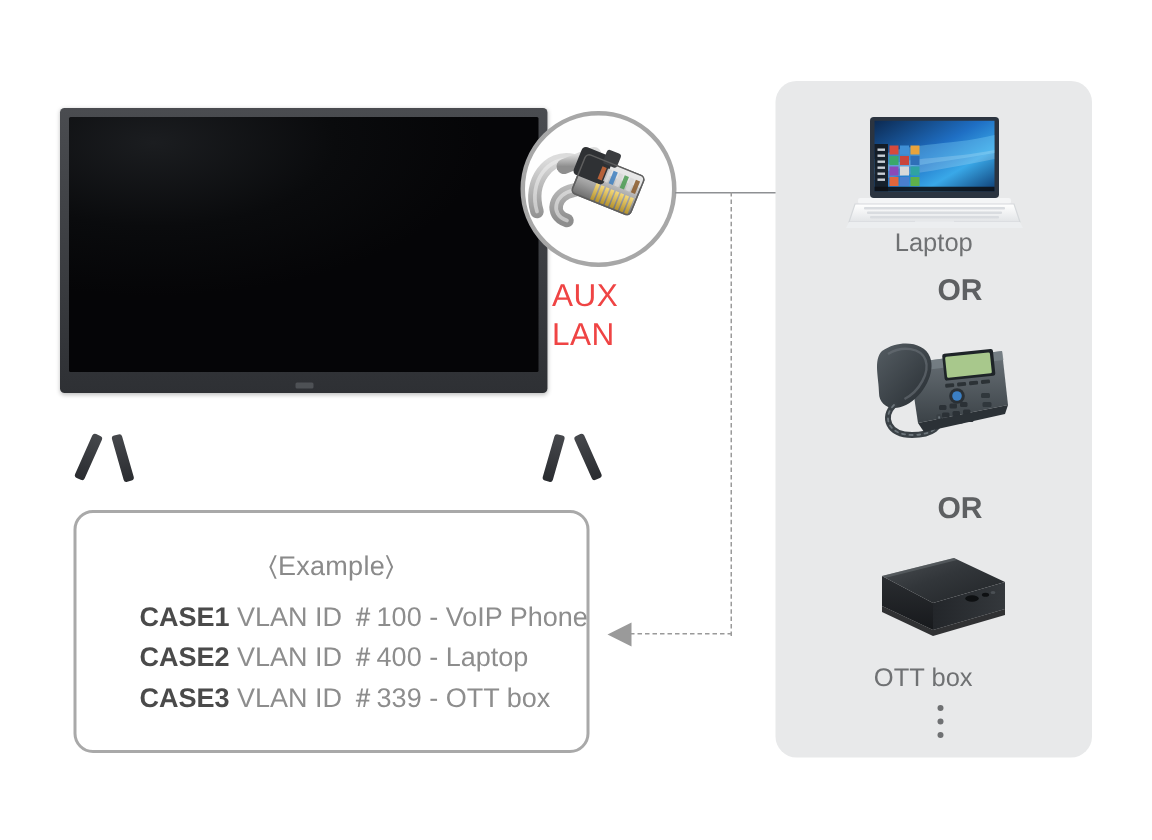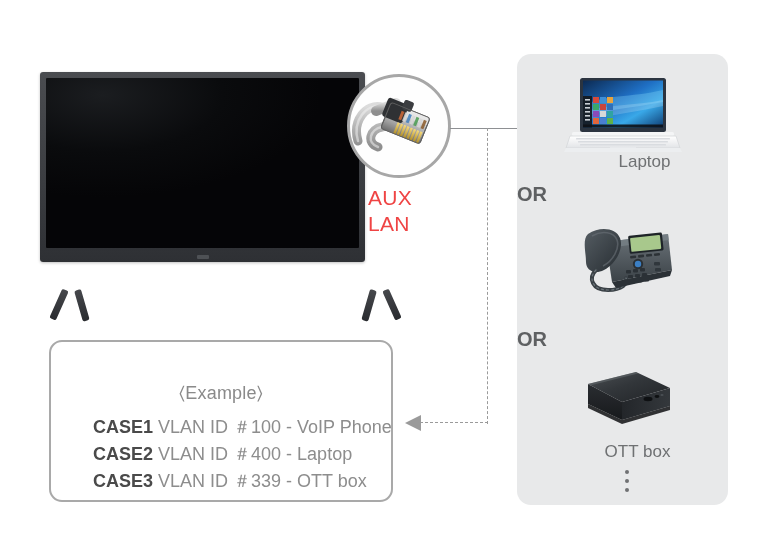--- a/index.html
+++ b/index.html
@@ -133,21 +133,21 @@
     position: absolute;
     left: 49px; top: 340px;
     width: 344px; height: 162px;
     border: 2px solid #a9a9a9;
     border-radius: 13px;
     background: #ffffff;
     box-sizing: border-box;
   }
   .example-title {
     text-align: center;
-    margin-top: 41px;
+    margin-top: 25px;
     font-size: 18px;
     color: #8a8a8a;
     letter-spacing: 0.2px;
   }
   .case-list {
     margin-top: 10px;
     padding-left: 42px;
   }
   .case-row {
     font-size: 18px;
@@ -168,25 +168,25 @@
     background: #e8e9ea;
     border-radius: 14px;
   }
 
   .dev-label {
     position: absolute;
     width: 211px;
     text-align: center;
     font-size: 17px;
     color: #6f7173;
-    padding-left: 22px;
   }
   .or-label {
     position: absolute;
     width: 246px;
+    text-align: center;
     font-size: 20px;
     color: #5e6062;
     font-weight: 600;
   }
 
   .device {
     position: absolute;
   }
 
   

